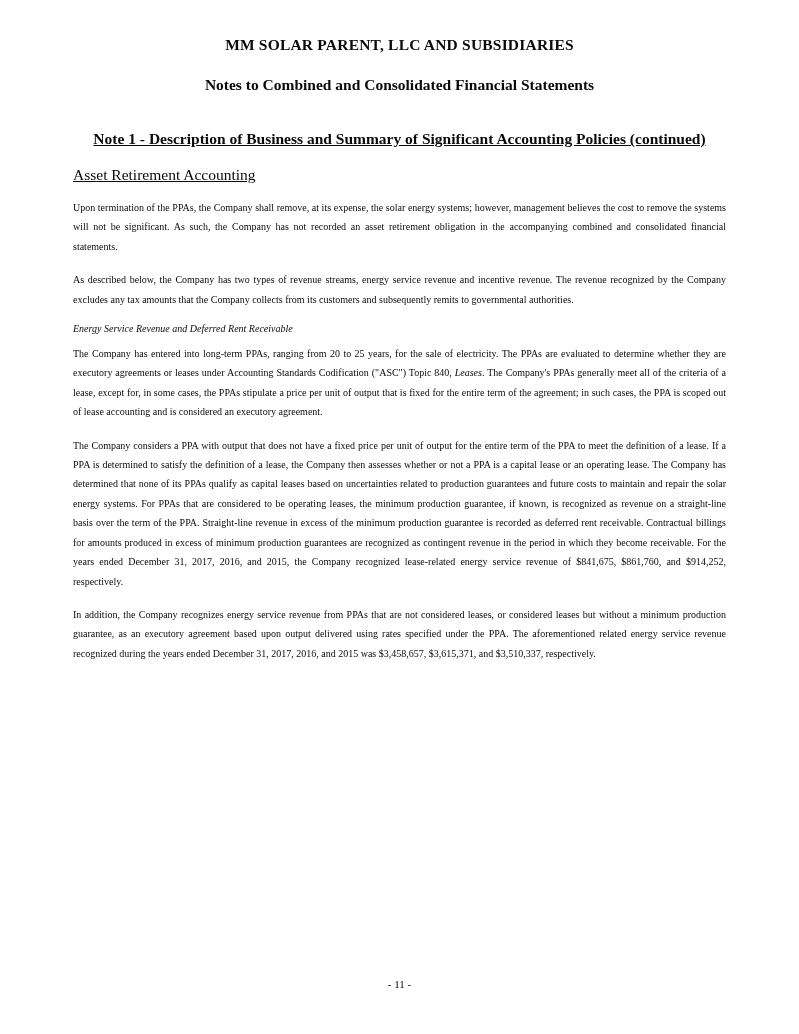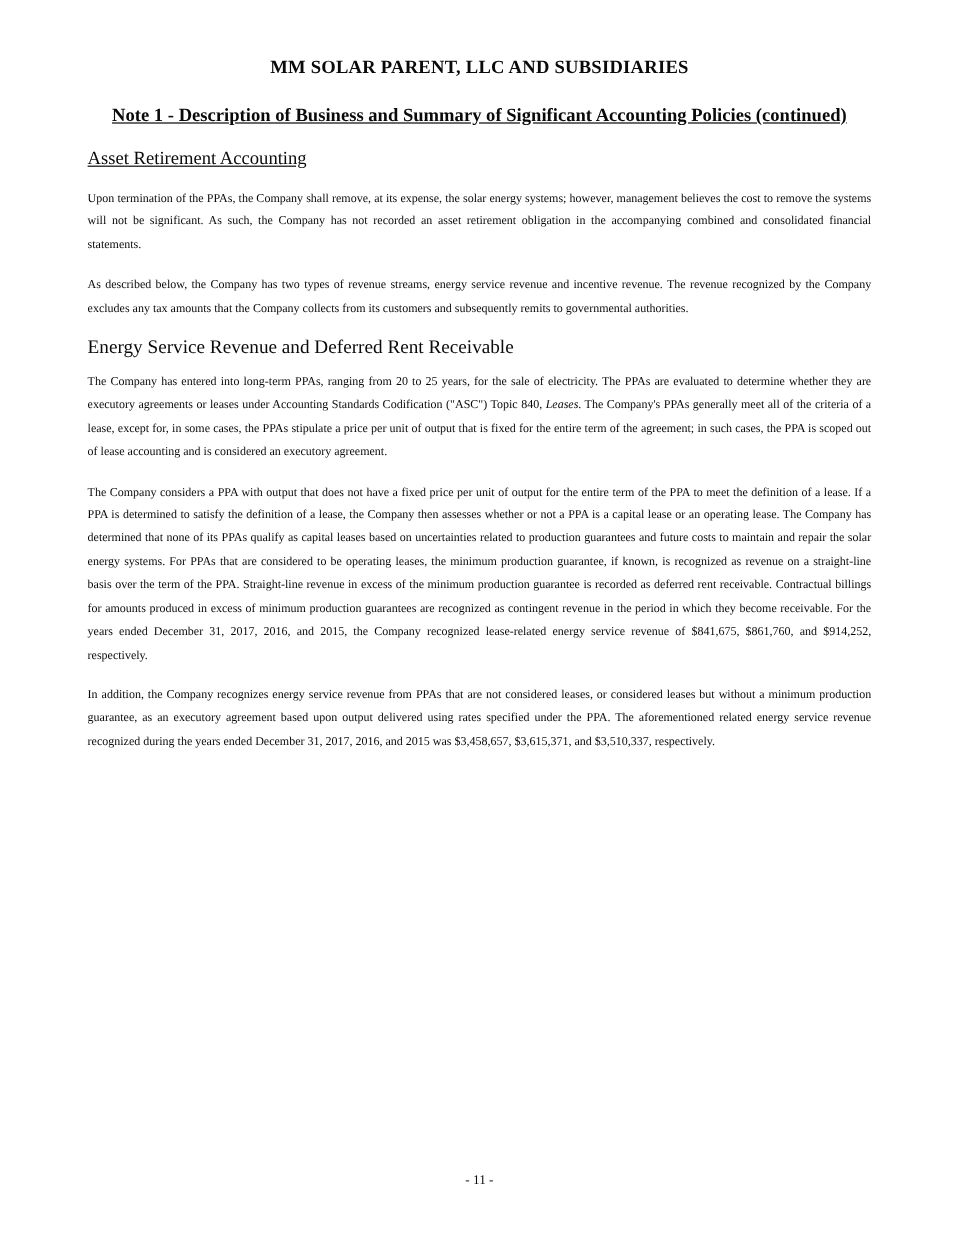--- a/index.html
+++ b/index.html
@@ -8,21 +8,21 @@
     background: #ffffff;
   }
   .page {
     position: relative;
     width: 799px;
     height: 1034px;
     background: #ffffff;
     font-family: "Liberation Serif", "DejaVu Serif", serif;
     color: #0a0a0a;
     box-sizing: border-box;
-    padding: 48px 73px 0 73px;
+    padding: 36px 73px 0 73px;
   }
   .doc-title {
     text-align: center;
     font-weight: bold;
     font-size: 15.5px;
     letter-spacing: 0.2px;
     margin: 0 0 22px 0;
   }
   .doc-subtitle {
     text-align: center;
@@ -36,21 +36,22 @@
     text-decoration: underline;
     margin: 0 0 18px 0;
     text-align: center;
   }
   .section-heading {
     font-size: 15.5px;
     text-decoration: underline;
     margin: 0 0 14px 0;
   }
   .sub-heading {
-    font-size: 16px;
+    font-size: 10px;
+    font-style: italic;
     margin: 0 0 10px 0;
   }
   p.body-text {
     font-size: 10px;
     line-height: 19.4px;
     text-align: justify;
     margin: 0 0 14px 0;
   }
   .italic-inline {
     font-style: italic;
@@ -64,20 +65,21 @@
     font-size: 11px;
   }
 </style>
 </head>
 <body>
 
 <div class="page">
 
   <div class="doc-title">MM SOLAR PARENT, LLC AND SUBSIDIARIES</div>
 
+  <div class="doc-subtitle">Notes to Combined and Consolidated Financial Statements</div>
 
   <div class="note-heading">Note 1 - Description of Business and Summary of Significant Accounting Policies (continued)</div>
 
   <div class="section-heading">Asset Retirement Accounting</div>
 
   <p class="body-text">Upon termination of the PPAs, the Company shall remove, at its expense, the solar energy systems; however, management believes the cost to remove the systems will not be significant. As such, the Company has not recorded an asset retirement obligation in the accompanying combined and consolidated financial statements.</p>
 
 
   <p class="body-text">As described below, the Company has two types of revenue streams, energy service revenue and incentive revenue. The revenue recognized by the Company excludes any tax amounts that the Company collects from its customers and subsequently remits to governmental authorities.</p>
 

